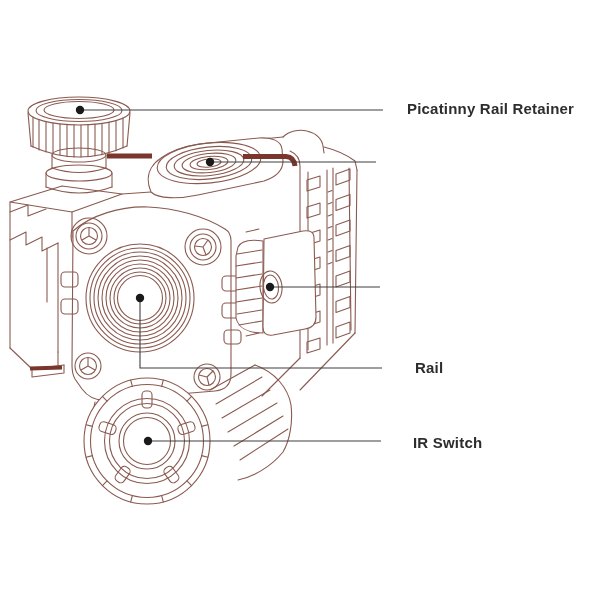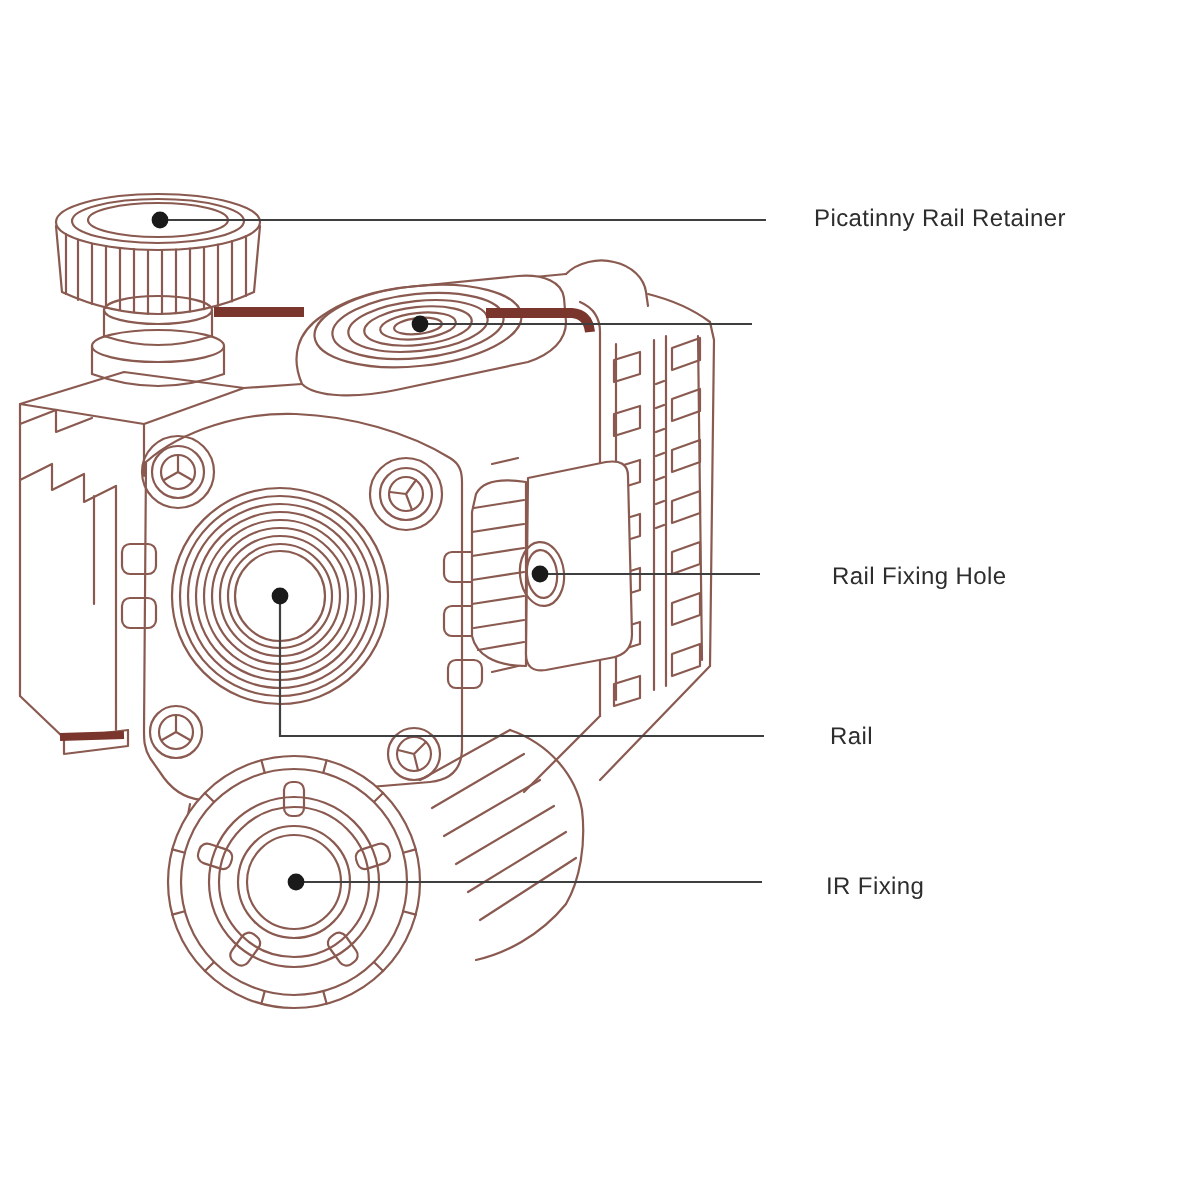--- a/index.html
+++ b/index.html
@@ -10,22 +10,22 @@
     --background:#ffffff;
   }
   html,body{margin:0;padding:0;background:var(--background);}
   .stage{
     position:relative;width:600px;height:600px;background:var(--background);
     font-family:"Liberation Sans",sans-serif;overflow:hidden;
   }
   .stage svg{position:absolute;left:0;top:0;}
   .callout-label{
     position:absolute;transform:translateY(-50%);
-    font-size:12px;line-height:1.2;color:var(--label-text);
-    letter-spacing:.2px;white-space:nowrap;
+    font-size:15px;line-height:1.2;color:var(--label-text);
+    letter-spacing:.2px;white-space:nowrap;font-weight:bold;
   }
   .lbl-1{left:407px;top:109px;}
   .lbl-2{left:407px;top:162px;}
   .lbl-3{left:416px;top:288px;}
   .lbl-4{left:415px;top:368px;}
   .lbl-5{left:413px;top:443px;}
   .ln{stroke:var(--drawing-line);fill:none;stroke-width:1.1;stroke-linejoin:round;stroke-linecap:round;}
   .lnf{stroke:var(--drawing-line);fill:#ffffff;stroke-width:1.1;stroke-linejoin:round;stroke-linecap:round;}
   .thick{stroke:var(--drawing-accent);fill:none;stroke-width:5;stroke-linecap:butt;}
   .thick4{stroke:var(--drawing-accent);fill:none;stroke-width:4;stroke-linecap:butt;}
@@ -235,17 +235,16 @@
     <g class="dot">
       <circle cx="80" cy="110" r="4.2"></circle>
       <circle cx="210" cy="162" r="4.2"></circle>
       <circle cx="270" cy="287" r="4.2"></circle>
       <circle cx="140" cy="298" r="4.2"></circle>
       <circle cx="148" cy="441" r="4.2"></circle>
     </g>
   </svg>
 
   <div class="callout-label lbl-1">Picatinny Rail Retainer</div>
-  <div class="callout-label lbl-3">Rail Fixing Hole</div>
   <div class="callout-label lbl-4">Rail</div>
-  <div class="callout-label lbl-5">IR Fixing</div>
+  <div class="callout-label lbl-5">IR Switch</div>
 
 </div>
 
 </body></html>

